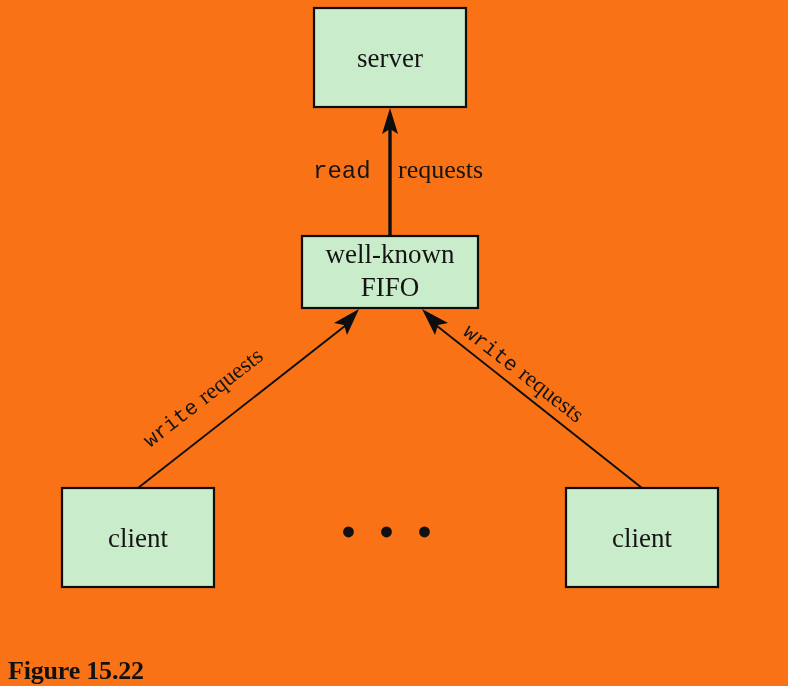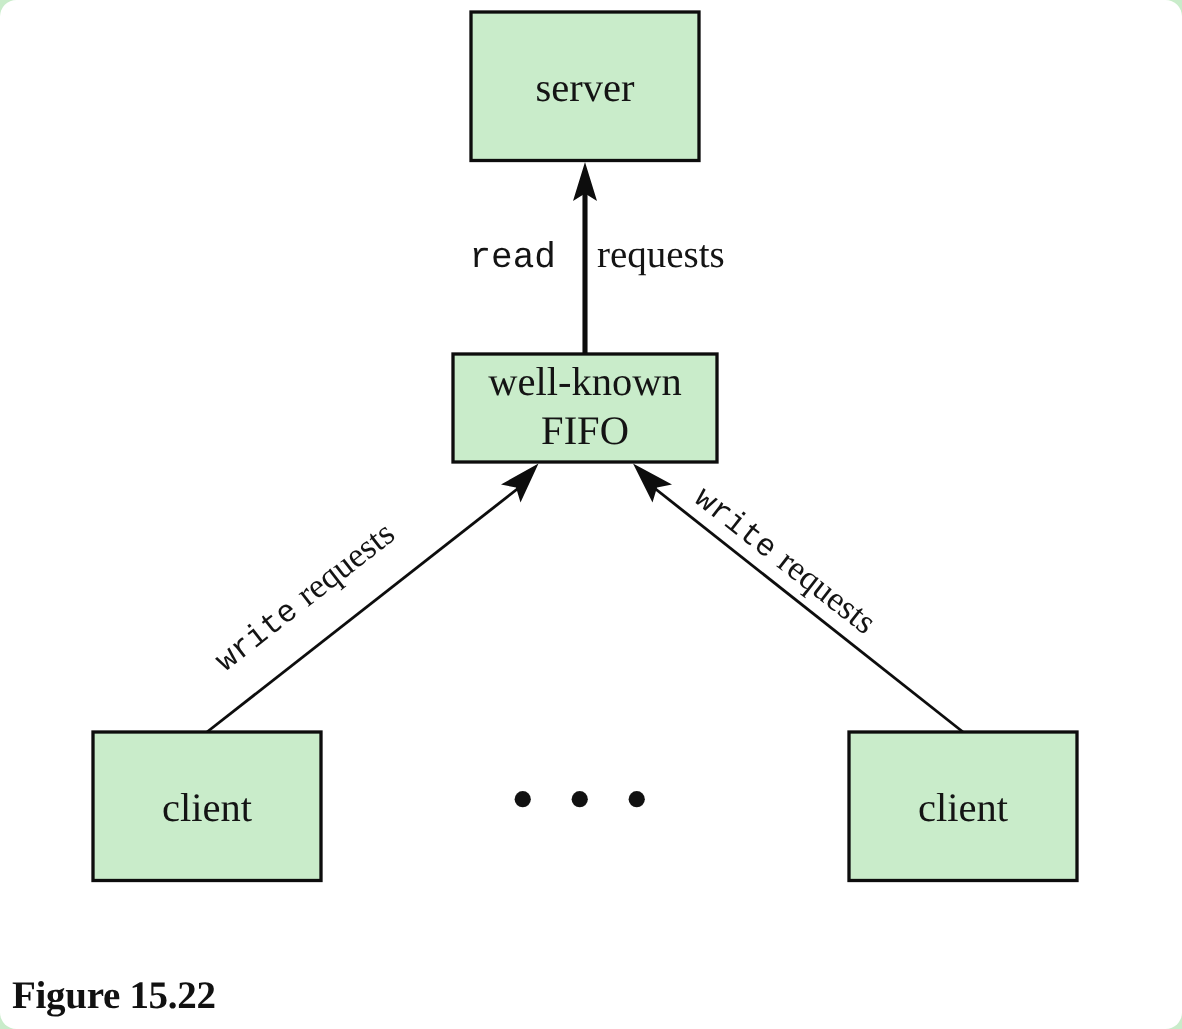--- a/index.html
+++ b/index.html
@@ -10,22 +10,21 @@
     width: 788px;
     height: 686px;
     background: #c9ecca;
     font-family: "Liberation Serif", serif;
     overflow: hidden;
   }
   #figure-root {
     position: relative;
     width: 788px;
     height: 686px;
-    background: #ffffff;
-    border-radius: 11px;
+    background: #f97316;
   }
   #diagram-svg {
     position: absolute;
     left: 0;
     top: 0;
     width: 788px;
     height: 686px;
     display: block;
   }
   .node-label {
@@ -72,21 +71,21 @@
     fill: #111111;
     letter-spacing: 7px;
   }
   #caption {
     position: absolute;
     left: 0;
     top: 641px;
     width: 784px;
     height: 45px;
     display: flex;
-    align-items: center;
+    align-items: flex-end;
     padding-left: 8px;
     box-sizing: border-box;
     white-space: nowrap;
   }
   #caption .cap-figno {
     font-family: "Liberation Serif", serif;
     font-weight: bold;
     font-size: 26px;
     color: #111111;
     letter-spacing: -0.2px;

